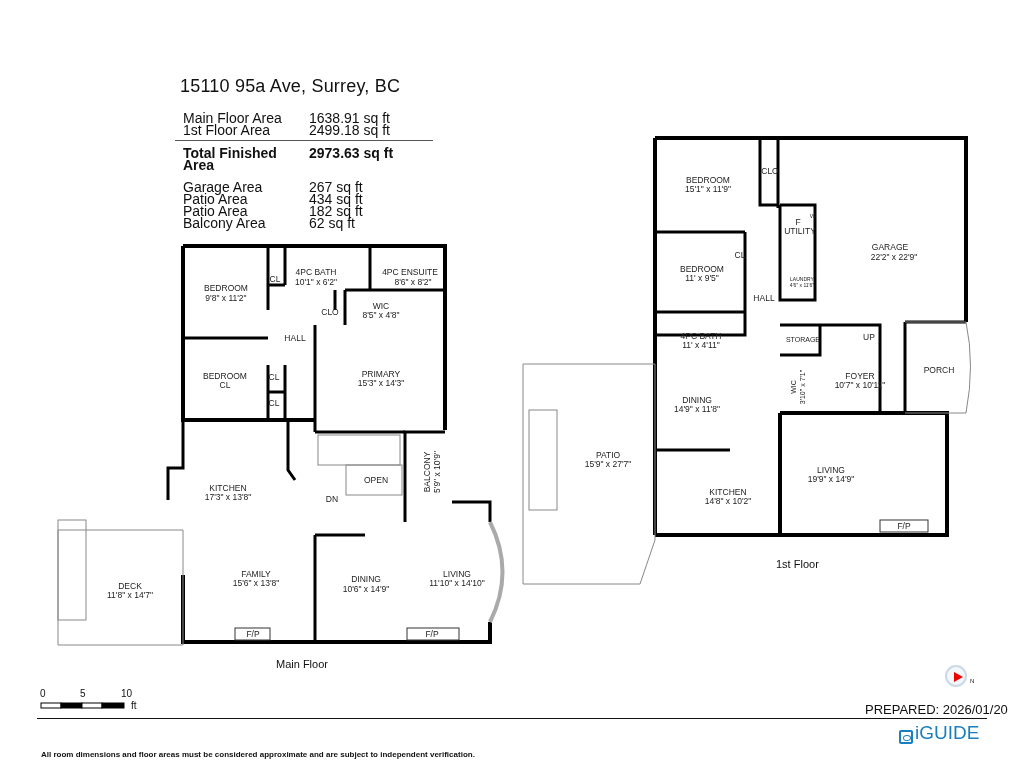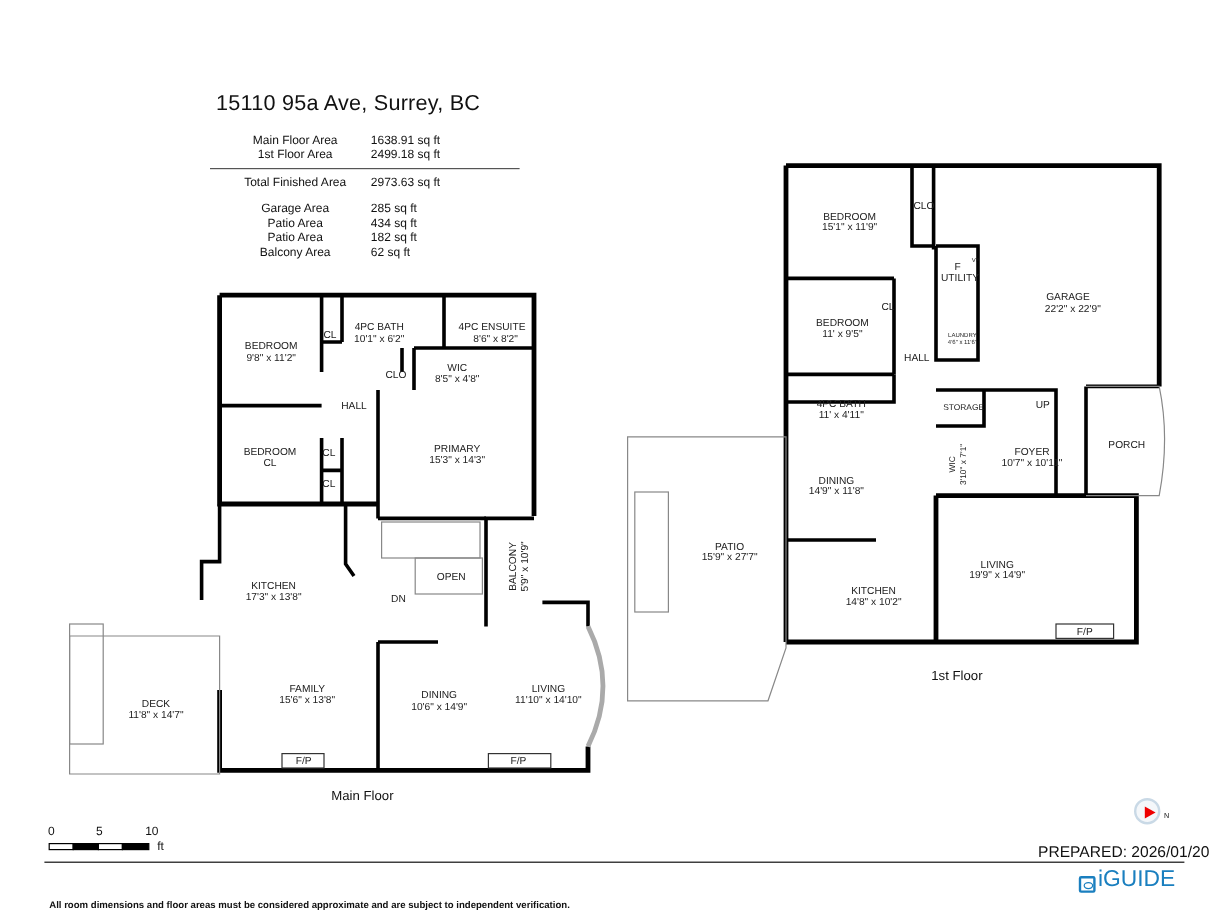--- a/index.html
+++ b/index.html
@@ -1,21 +1,21 @@
 <!DOCTYPE html>
 <html><head>
 <meta charset="utf-8">
 <style>
   html,body{margin:0;padding:0;background:#fff;}
   body{width:1024px;height:768px;position:relative;overflow:hidden;font-family:"Liberation Sans",sans-serif;color:#111;}
   .title{position:absolute;left:180px;top:76px;font-size:18px;font-weight:normal;letter-spacing:0.2px;}
-  .area-table{position:absolute;left:183px;top:112px;font-size:10px;line-height:12px;width:242px;text-align:center;}
+  .area-table{position:absolute;left:183px;top:112px;font-size:14px;line-height:12px;width:242px;}
   .area-row{display:flex;}
   .area-row .k{width:126px;}
-  .area-row.bold{font-weight:normal;}
+  .area-row.bold{font-weight:bold;}
   .area-sep{border-top:1px solid #555;margin:4px -8px 6px -8px;}
   .gap{height:10px;}
   svg.plan{position:absolute;left:0;top:0;}
   .lbl{font-family:"Liberation Sans",sans-serif;font-size:8.5px;fill:#222;text-anchor:middle;}
   .flabel{position:absolute;font-size:11px;font-weight:normal;}
   .scale{position:absolute;left:40px;top:688px;font-size:10px;}
   .scale-nums{position:relative;height:12px;width:110px;}
   .scale-nums span{position:absolute;top:0;}
   .footer-rule{position:absolute;left:37px;top:718px;width:950px;border-top:1px solid #111;}
   .disclaimer{position:absolute;left:41px;top:750px;font-size:8px;font-weight:bold;}
@@ -42,21 +42,21 @@
     <span>2499.18 sq ft</span>
   </div>
   <div class="area-sep"></div>
   <div class="area-row bold">
     <span class="k">Total Finished Area</span>
     <span>2973.63 sq ft</span>
   </div>
   <div class="gap"></div>
   <div class="area-row">
     <span class="k">Garage Area</span>
-    <span>285 sq ft</span>
+    <span>267 sq ft</span>
   </div>
   <div class="area-row">
     <span class="k">Patio Area</span>
     <span>434 sq ft</span>
   </div>
   <div class="area-row">
     <span class="k">Patio Area</span>
     <span>182 sq ft</span>
   </div>
   <div class="area-row">

